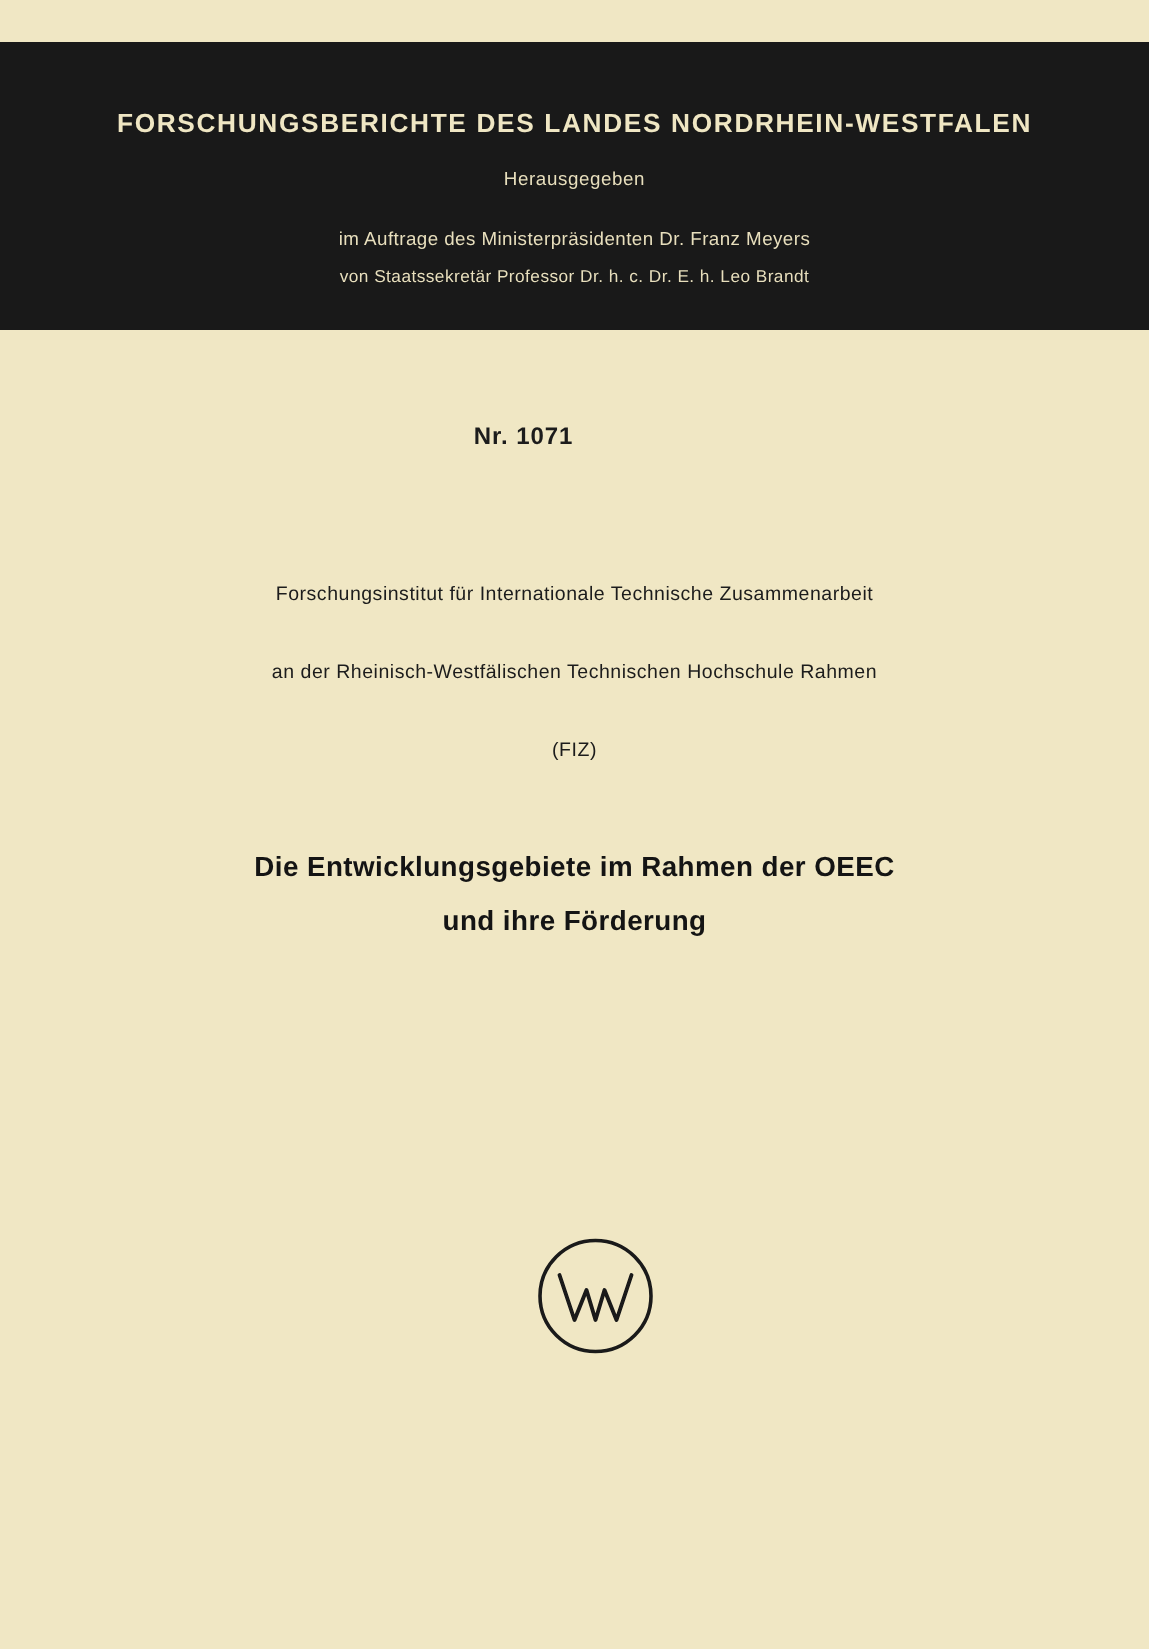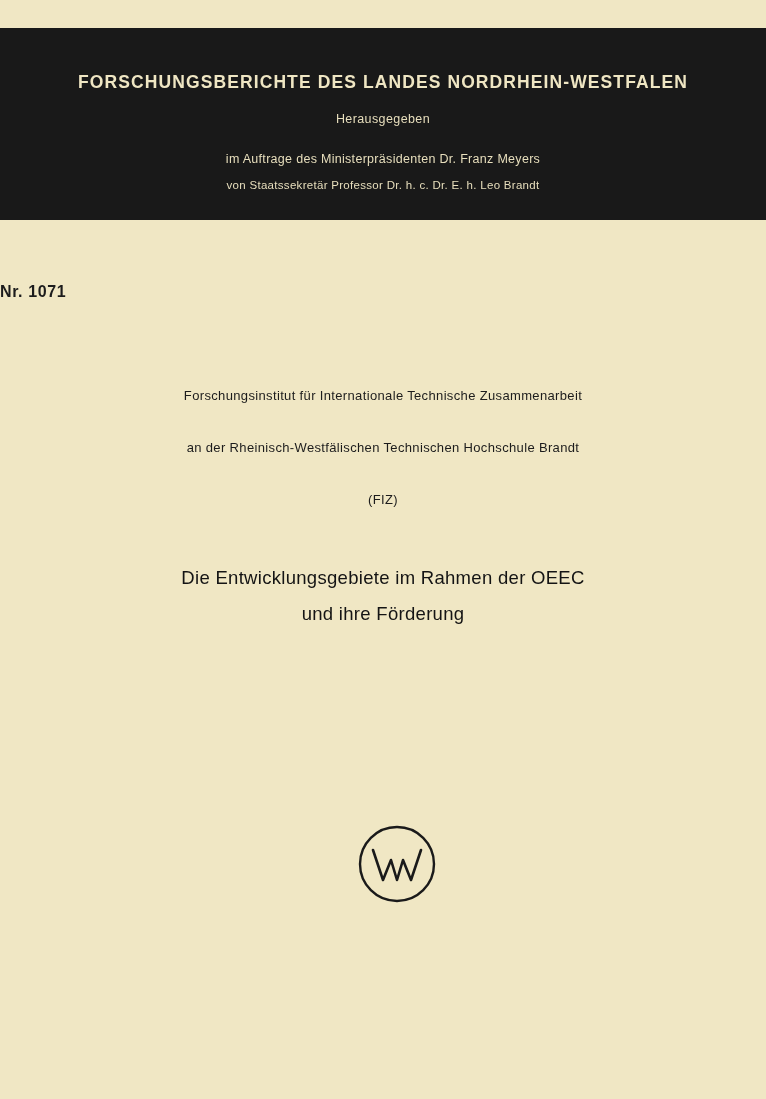--- a/index.html
+++ b/index.html
@@ -64,20 +64,21 @@
     color: #e8dfbd;
   }
   .band-line.small {
     margin-top: 13px;
     font-size: 11.5px;
   }
   .report-no {
     position: absolute;
     top: 283px;
     width: 698px;
+    text-align: center;
     font-size: 16px;
     font-weight: bold;
     letter-spacing: 0.6px;
     color: #1c1c1c;
   }
   .institute {
     position: absolute;
     top: 357px;
     width: 766px;
     text-align: center;
@@ -101,21 +102,21 @@
   }
   .title {
     position: absolute;
     top: 560px;
     width: 766px;
     text-align: center;
     color: #141414;
   }
   .title div {
     font-size: 18.5px;
-    font-weight: normal;
+    font-weight: bold;
     letter-spacing: 0.3px;
     line-height: 36px;
   }
   .logo {
     position: absolute;
     left: 50%;
     top: 824px;
     transform: translateX(-50%);
     width: 80px;
     height: 80px;
@@ -143,21 +144,21 @@
       <div class="band-title">FORSCHUNGSBERICHTE DES LANDES NORDRHEIN-WESTFALEN</div>
       <div class="band-sub">Herausgegeben</div>
       <div class="band-line">im Auftrage des Ministerpräsidenten Dr. Franz Meyers</div>
       <div class="band-line small">von Staatssekretär Professor Dr. h. c. Dr. E. h. Leo Brandt</div>
     </div>
 
     <div class="report-no">Nr. 1071</div>
 
     <div class="institute">
       <div>Forschungsinstitut für Internationale Technische Zusammenarbeit</div>
-      <div>an der Rheinisch-Westfälischen Technischen Hochschule Brandt</div>
+      <div>an der Rheinisch-Westfälischen Technischen Hochschule Rahmen</div>
       <div>(FIZ)</div>
     </div>
 
 
     <div class="title">
       <div>Die Entwicklungsgebiete im Rahmen der OEEC</div>
       <div>und ihre Förderung</div>
     </div>
 
     <div class="logo">

